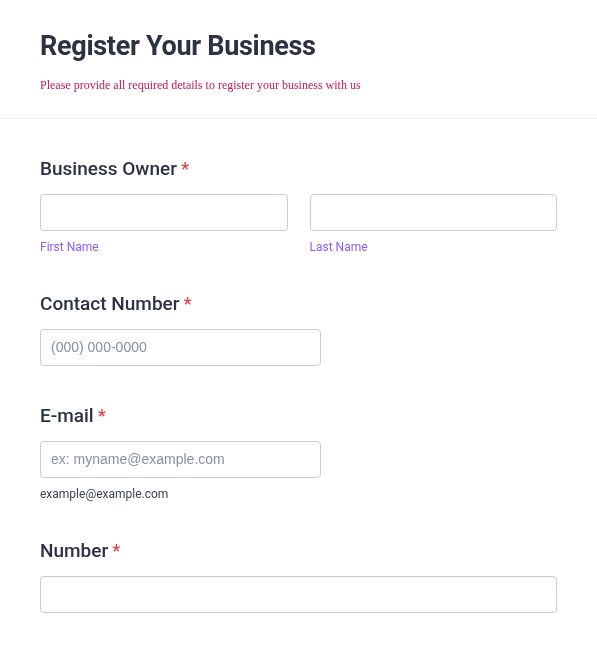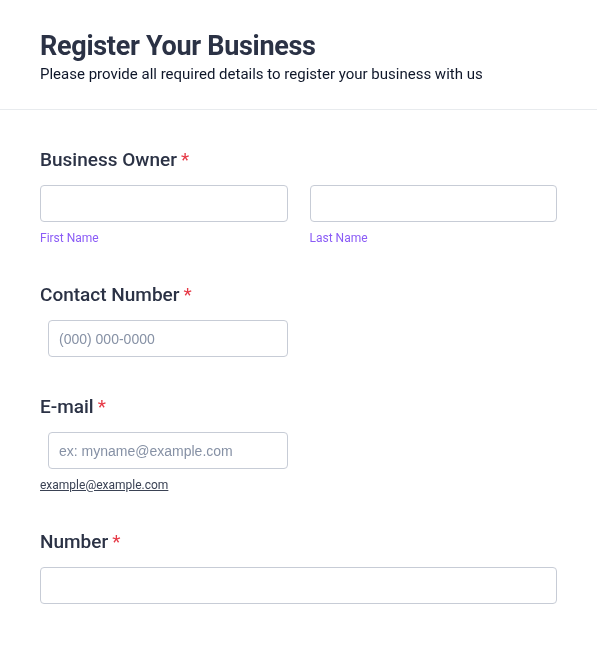--- a/index.html
+++ b/index.html
@@ -15,27 +15,28 @@
       overflow: hidden;
     }
     .header-section {
       padding: 30px 40px 24px 40px;
       border-bottom: 1px solid #e8ebee;
     }
     h1 {
       font-size: 27px;
       font-weight: 700;
       color: #2b3245;
-      margin-bottom: 2px;
+      margin-bottom: 15px;
       letter-spacing: -0.3px;
     }
     .subtitle {
-      font-size: 15px;
-      color: #0f172a;
+      font-size: 12px;
+      color: #be185d;
       line-height: 1.4;
+      font-family: Liberation Serif, serif;
     }
     .form-section {
       padding: 38px 40px 20px 40px;
     }
     .field-block {
       margin-bottom: 38px;
     }
     .field-block:last-child {
       margin-bottom: 0;
     }
@@ -65,35 +66,33 @@
       border-radius: 4px;
       padding: 6px 10px;
       font-size: 14px;
       color: #2b3245;
       background: #ffffff;
     }
     .text-input::placeholder {
       color: #8691a5;
     }
     .half-width {
-      width: 240px;
-      margin-left: 8px;
+      width: 281px;
     }
     .sub-label {
       font-size: 12px;
       color: #8b5cf6;
       margin-top: 9px;
       display: block;
     }
     .hint-text {
       font-size: 12px;
       color: #3a4254;
       margin-top: 9px;
       display: block;
-      text-decoration: underline;
     }
   </style>
 </head>
 <body>
 
 <div class="header-section">
   <h1>Register Your Business</h1>
   <p class="subtitle">Please provide all required details to register your business with us</p>
 </div>
 

